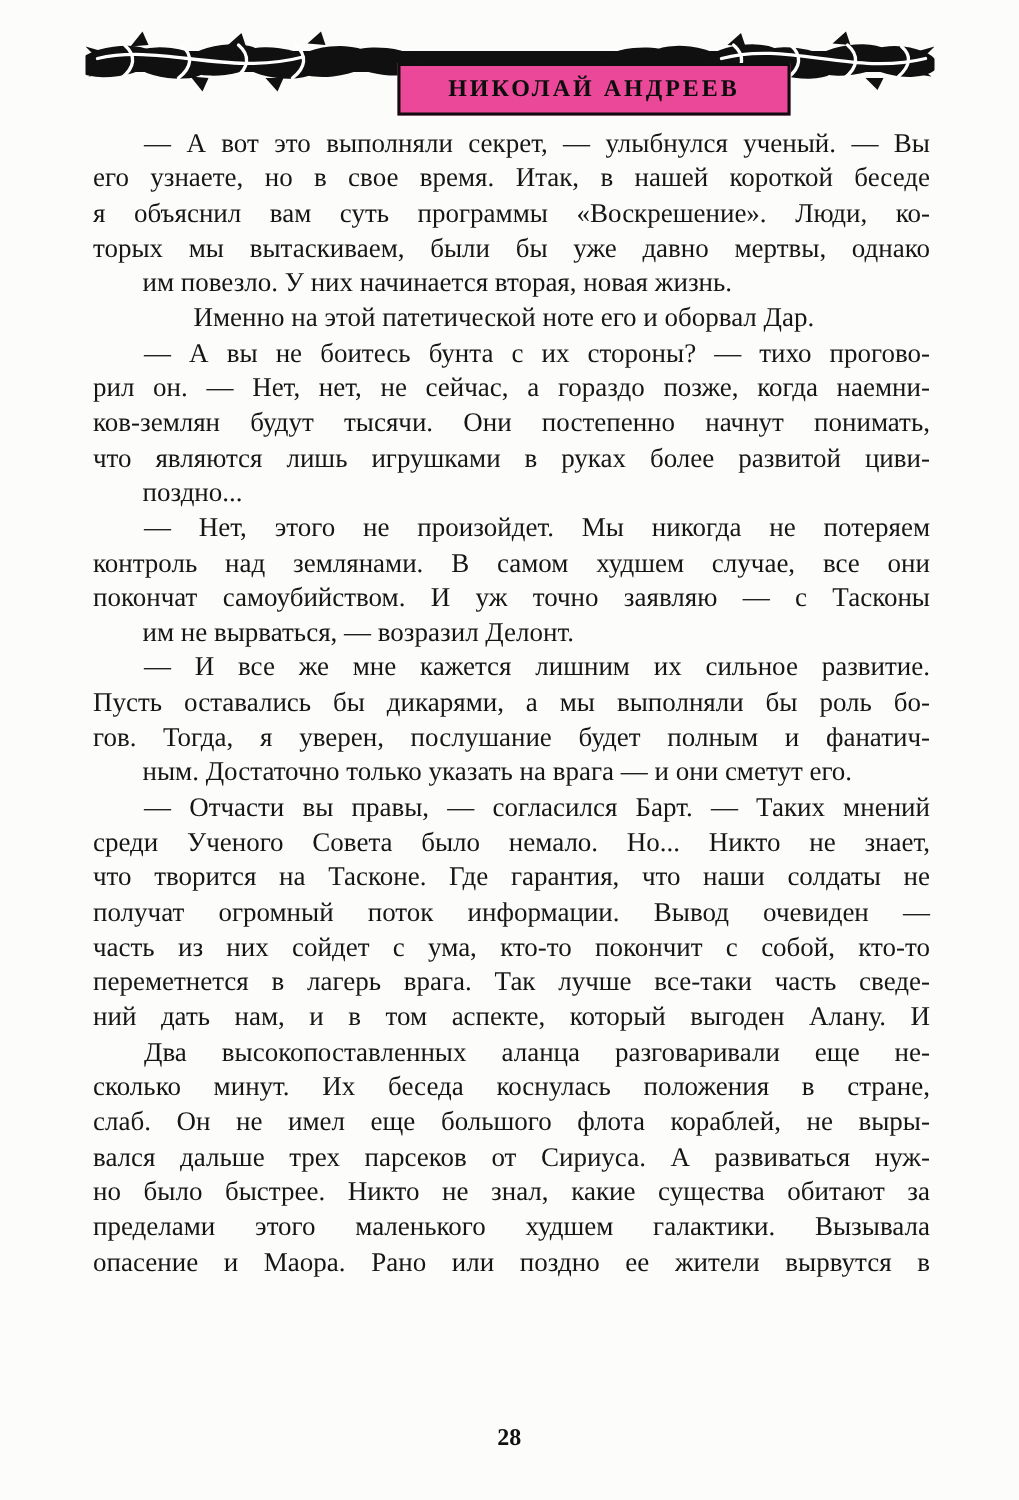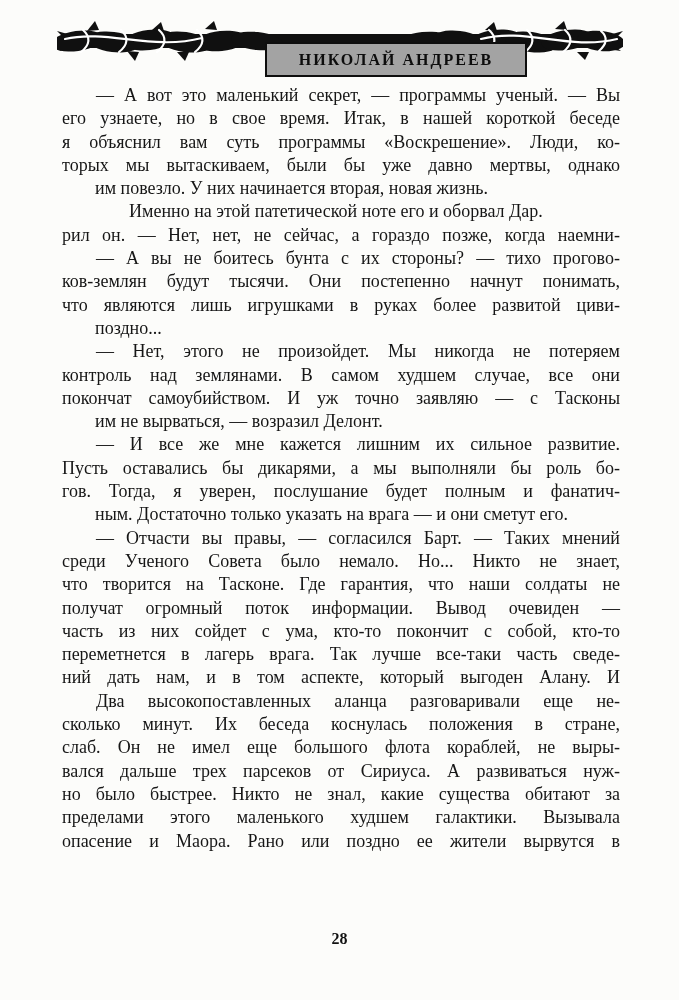--- a/index.html
+++ b/index.html
@@ -5,38 +5,38 @@
   html,body { margin:0; padding:0; }
   .page {
     position:relative; width:679px; height:1000px;
     background:#fcfcfa; overflow:hidden;
     font-family:"Liberation Serif","DejaVu Serif",serif;
     color:#161616;
   }
   .ornament-wrap { position:absolute; left:57px; top:17px; width:566px; height:48px; }
   .author-plate {
     position:absolute; left:208px; top:25px; width:258px; height:31px;
-    background:#a3a3a3; border:2px solid #0e0e0e;
+    background:#ec4899; border:2px solid #0e0e0e;
     display:flex; align-items:center; justify-content:center;
     z-index:2;
   }
   .author-name {
     font-weight:bold; font-size:16px; letter-spacing:2px;
     color:#0d0d0d; white-space:nowrap;
   }
   .body-text {
     position:absolute; left:62px; top:84px; width:558px;
     font-size:18px; line-height:23.3px;
   }
   p.para { margin:0; padding:0; }
   .ln { display:block; text-align:justify; text-align-last:justify; }
   .ln.first { text-indent:34px; }
   .ln.end { text-align-last:left;margin-left:33px; }
   .page-number {
-    position:absolute; left:0; top:930px; width:679px;
+    position:absolute; left:0; top:950px; width:679px;
     text-align:center; font-weight:bold; font-size:16px; color:#111;
   }
 </style>
 </head>
 <body>
 
 <div class="page">
 
   <div class="ornament-wrap">
     <svg width="566" height="48" viewBox="0 0 566 48" xmlns="http://www.w3.org/2000/svg">
@@ -79,32 +79,32 @@
         <path d="M424,22 C468,10 512,34 560,22"></path>
       </g>
     </svg>
     <div class="author-plate">
       <span class="author-name">НИКОЛАЙ АНДРЕЕВ</span>
     </div>
   </div>
 
   <div class="body-text">
     <p class="para">
-      <span class="ln first">— А вот это маленький секрет, — программы ученый. — Вы</span>
+      <span class="ln first">— А вот это выполняли секрет, — улыбнулся ученый. — Вы</span>
       <span class="ln">его узнаете, но в свое время. Итак, в нашей короткой беседе</span>
       <span class="ln">я объяснил вам суть программы «Воскрешение». Люди, ко-</span>
       <span class="ln">торых мы вытаскиваем, были бы уже давно мертвы, однако</span>
       <span class="ln end">им повезло. У них начинается вторая, новая жизнь.</span>
     </p>
     <p class="para">
       <span class="ln first end">Именно на этой патетической ноте его и оборвал Дар.</span>
     </p>
     <p class="para">
+      <span class="ln first">— А вы не боитесь бунта с их стороны? — тихо прогово-</span>
       <span class="ln">рил он. — Нет, нет, не сейчас, а гораздо позже, когда наемни-</span>
-      <span class="ln first">— А вы не боитесь бунта с их стороны? — тихо прогово-</span>
       <span class="ln">ков-землян будут тысячи. Они постепенно начнут понимать,</span>
       <span class="ln">что являются лишь игрушками в руках более развитой циви-</span>
       <span class="ln end">поздно...</span>
     </p>
     <p class="para">
       <span class="ln first">— Нет, этого не произойдет. Мы никогда не потеряем</span>
       <span class="ln">контроль над землянами. В самом худшем случае, все они</span>
       <span class="ln">покончат самоубийством. И уж точно заявляю — с Тасконы</span>
       <span class="ln end">им не вырваться, — возразил Делонт.</span>
     </p>

